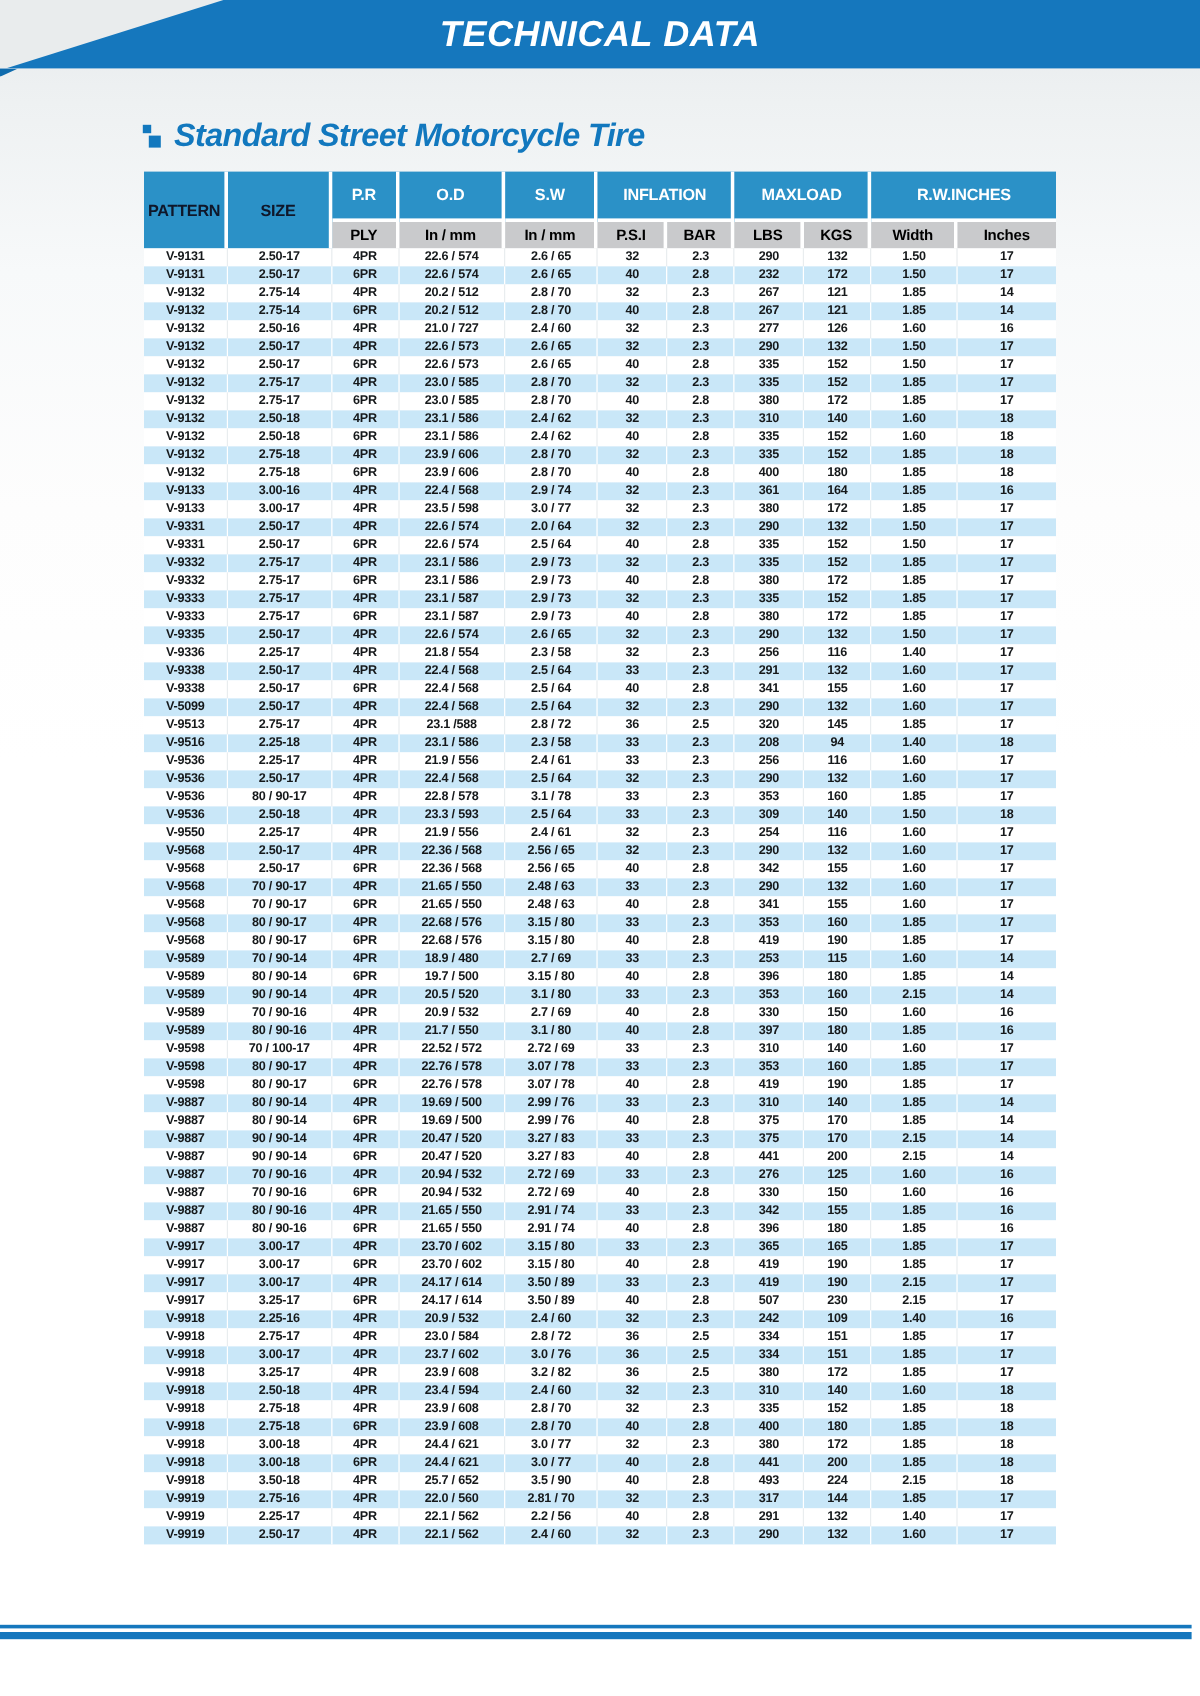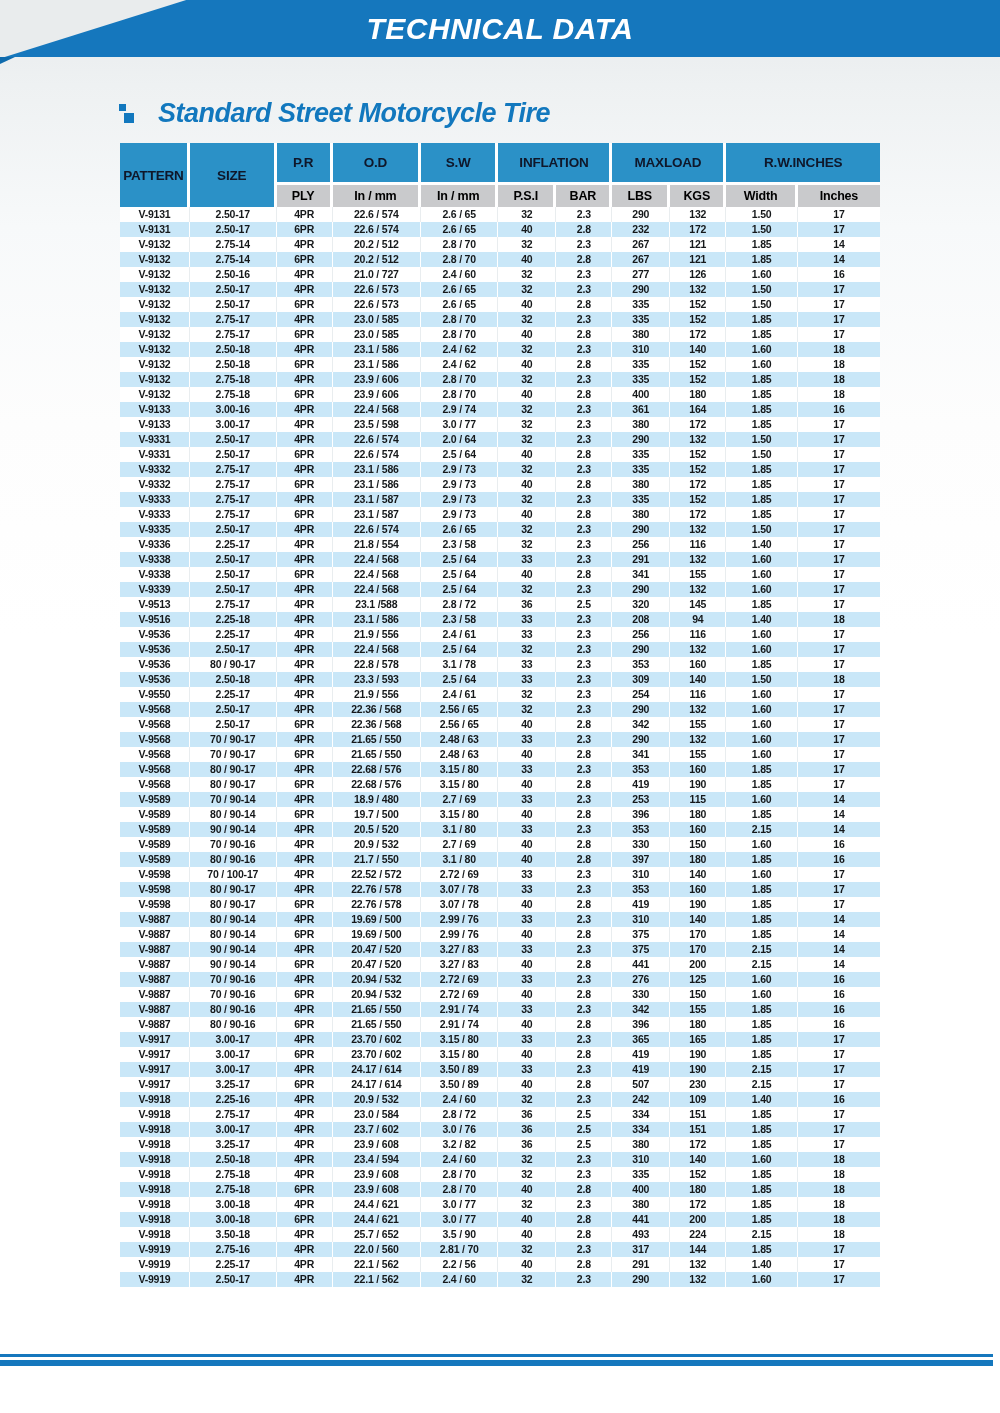--- a/index.html
+++ b/index.html
@@ -13,32 +13,32 @@
   
   .top-banner { position:absolute; top:0; left:0; width:100%; height:57px; background:#1577bd; }
   .banner-triangle { position:absolute; top:0; left:0; width:190px; height:57px;
     background:#e9eced; clip-path:polygon(0 0, 98% 0, 2.5% 100%, 0 100%); }
   .banner-sliver { position:absolute; top:57px; left:0; width:15px; height:7px;
     background:#0f6bad; clip-path:polygon(0 0, 100% 0, 0 100%); }
   .banner-title { position:absolute; top:0; left:0; width:100%; height:57px;
     display:flex; align-items:center; justify-content:center;
     color:#ffffff; font-size:30px; font-weight:bold; font-style:italic; letter-spacing:0.5px; }
   
-  .section-title { position:absolute; top:98px; left:118px; display:flex; align-items:center; gap:24px; }
+  .section-title { position:absolute; top:98px; left:118px; display:flex; align-items:center; gap:11px; }
   .title-glyph { position:relative; width:16px; height:26px; }
   .title-glyph .sq1 { position:absolute; left:1px; top:3px; width:7px; height:7px; background:#1278be; }
   .title-glyph .sq2 { position:absolute; left:6px; top:12px; width:10px; height:10px; background:#1278be; }
   .section-title h1 { margin:0; color:#1278be; font-size:27px; font-style:italic; font-weight:bold; letter-spacing:-0.5px; }
   
   .tire-table { position:absolute; left:120px; top:143px; width:760px;
     border-collapse:separate; border-spacing:0; table-layout:fixed; }
   .tire-table th { padding:0; font-weight:bold; letter-spacing:-0.2px; }
   .h-span { background:#2b91c7; color:#0f172a; font-size:13.5px; height:64px;
     border-right:3px solid #ffffff; }
-  .h-group { background:#2b91c7; color:#0f172a; font-size:13.5px; height:40px;
+  .h-group { background:#2b91c7; color:#ffffff; font-size:13.5px; height:40px;
     border-right:3px solid #ffffff; border-bottom:3px solid #ffffff; }
   .h-sub { background:#c9cacc; color:#000000; font-size:12.5px; height:21px;
     border-right:3px solid #ffffff; }
   .tire-table thead th:last-child { border-right:none; }
   .tire-table tbody td { height:15px; padding:0; text-align:center; vertical-align:middle;
     font-size:10.5px; font-weight:bold; color:#15181a; letter-spacing:-0.2px; line-height:15px; }
   .tire-table tbody tr:nth-child(odd) { background:#ffffff; }
   .tire-table tbody tr:nth-child(odd) td { border-right:1px solid #e9edef; }
   .tire-table tbody tr:nth-child(even) { background:#c9e7f8; }
   .tire-table tbody tr:nth-child(even) td { border-right:1px solid #ffffff; }
@@ -426,21 +426,21 @@
           <td>22.4 / 568</td>
           <td>2.5 / 64</td>
           <td>40</td>
           <td>2.8</td>
           <td>341</td>
           <td>155</td>
           <td>1.60</td>
           <td>17</td>
         </tr>
         <tr>
-          <td>V-9339</td>
+          <td>V-5099</td>
           <td>2.50-17</td>
           <td>4PR</td>
           <td>22.4 / 568</td>
           <td>2.5 / 64</td>
           <td>32</td>
           <td>2.3</td>
           <td>290</td>
           <td>132</td>
           <td>1.60</td>
           <td>17</td>

